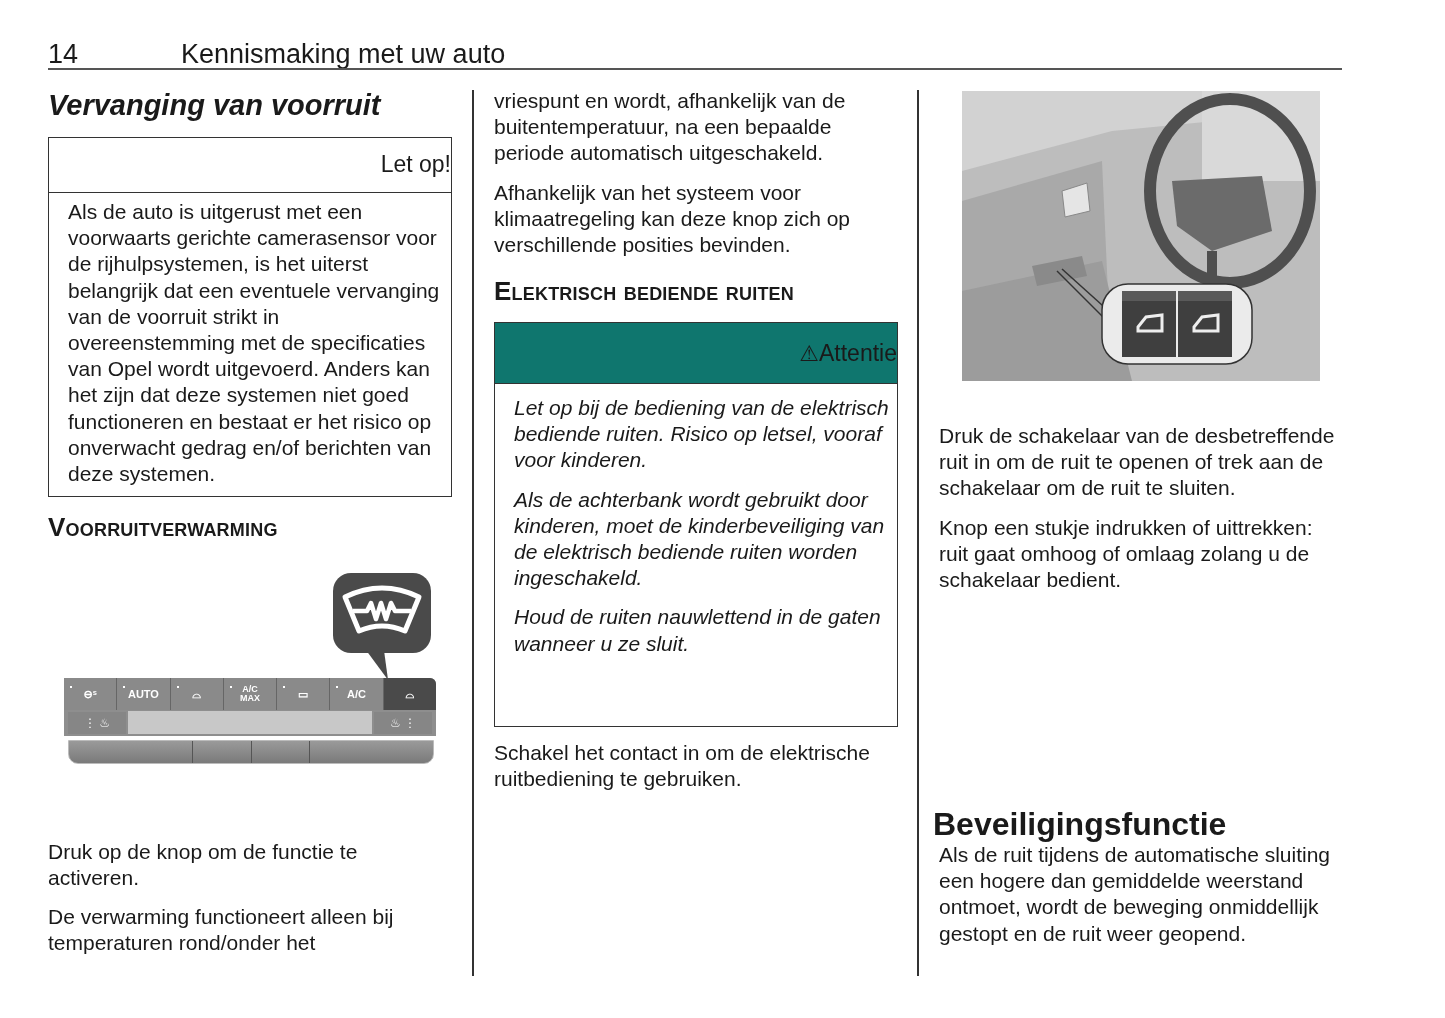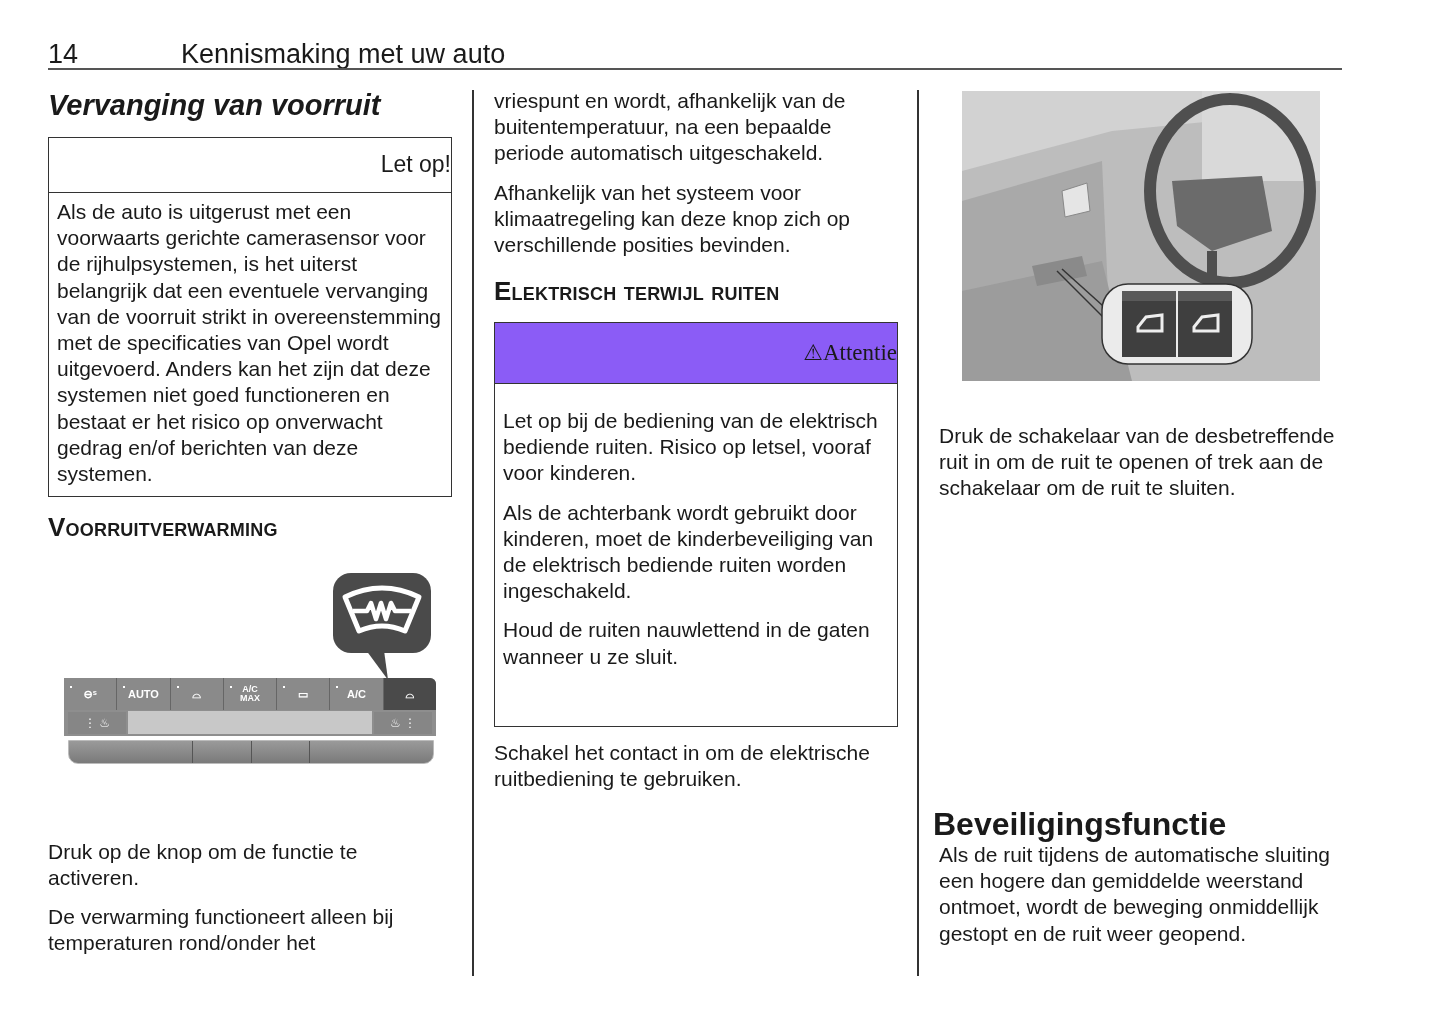--- a/index.html
+++ b/index.html
@@ -10,23 +10,23 @@
   .abs { position: absolute; }
   .page-num { left: 48px; top: 38px; font-size: 27px; line-height: 32px; }
   .page-header-title { left: 181px; top: 38px; font-size: 27px; line-height: 32px; }
   .header-rule { left: 48px; top: 68px; width: 1294px; height: 2px; background: #555; }
   .col-divider { width: 1.5px; background: #333; }
   .p { font-size: 21px; line-height: 26.2px; margin: 0; }
   .h-large { font-size: 29px; line-height: 34px; margin: 0; }
   .h-small-caps { font-size: 26px; line-height: 30px; font-variant: small-caps; margin: 0; letter-spacing: 0.2px; }
   .box { border: 1.5px solid #333; box-sizing: border-box; }
   .box-head { text-align: right; font-size: 23px; line-height: 26px; border-bottom: 1.5px solid #333; box-sizing: border-box; }
-  .box-body { padding: 6px 8px 6px 8px; }
+  .box-body { padding: 6px 8px 6px 8px; margin-left: 11px; }
   .box-body .p + .p { margin-top: 13px; }
-  .gray-head { background: #8b5cf6; font-family: Liberation Serif, serif; }
+  .gray-head { background: #0f766e; }
   .col3 .p + .p { margin-top: 13px; }
 
   
   .panel { left: 64px; top: 678px; width: 372px; height: 90px; }
   .panel-top { position: absolute; left: 0; top: 0; width: 372px; height: 32px; background: #8e8e8e; border-radius: 6px 6px 0 0; display: flex; }
   .pbtn { flex: 1; border-right: 1px solid #666; display: flex; align-items: center; justify-content: center; position: relative; font-size: 11px; font-weight: bold; color: #fff; background: #8a8a8a; }
   .pbtn:last-child { border-right: none; background: #4a4a4a; border-radius: 0 6px 0 0; }
   .pbtn .dot { position: absolute; left: 6px; top: 8px; width: 2px; height: 2px; background: #fff; }
   .panel-mid { position: absolute; left: 0; top: 32px; width: 372px; height: 26px; background: #8e8e8e; }
   .panel-screen { position: absolute; left: 64px; top: 33px; width: 244px; height: 23px; background: #c8c8c8; }
@@ -113,27 +113,27 @@
       <span style="flex:3; border-right:none;"></span>
   </div>
 </div>
 
 <p class="abs p" style="left:48px; top:839px; width:400px;">Druk op de knop om de functie te activeren.</p>
 <p class="abs p" style="left:48px; top:904px; width:400px;">De verwarming functioneert alleen bij temperaturen rond/onder het</p>
 
 <p class="abs p" style="left:494px; top:88px; width:400px;">vriespunt en wordt, afhankelijk van de buitentemperatuur, na een bepaalde periode automatisch uitgeschakeld.</p>
 <p class="abs p" style="left:494px; top:180px; width:400px;">Afhankelijk van het systeem voor klimaatregeling kan deze knop zich op verschillende posities bevinden.</p>
 
-<h2 class="abs h-small-caps" style="left:494px; top:276px;">Elektrisch terwijl ruiten</h2>
+<h2 class="abs h-small-caps" style="left:494px; top:276px;">Elektrisch bediende ruiten</h2>
 
 <div class="abs box" style="left:494px; top:322px; width:404px; height:405px;">
   <div class="box-head gray-head" style="height:61px; line-height:60px;">
     <span style="font-size:22px; font-weight:normal;">⚠</span><span>Attentie</span>
   </div>
-  <div class="box-body" style="padding-top:24px;">
+  <div class="box-body" style="padding-top:11px;font-style:italic;">
     <p class="p">Let op bij de bediening van de elektrisch bediende ruiten. Risico op letsel, vooraf voor kinderen.</p>
     <p class="p">Als de achterbank wordt gebruikt door kinderen, moet de kinderbeveiliging van de elektrisch bediende ruiten worden ingeschakeld.</p>
     <p class="p">Houd de ruiten nauwlettend in de gaten wanneer u ze sluit.</p>
   </div>
 </div>
 
 <p class="abs p" style="left:494px; top:740px; width:404px;">Schakel het contact in om de elektrische ruitbediening te gebruiken.</p>
 
 <div class="abs car-img">
   <svg width="358" height="290" viewBox="0 0 358 290">
@@ -154,16 +154,17 @@
     <rect x="216" y="200" width="54" height="66" fill="#3f3f3f"></rect>
     <rect x="160" y="200" width="54" height="10" fill="#5a5a5a"></rect>
     <rect x="216" y="200" width="54" height="10" fill="#5a5a5a"></rect>
     <path d="M176 236 L184 226 L200 224 L200 240 L176 240 Z" fill="none" stroke="#eee" stroke-width="3"></path>
     <path d="M232 236 L240 226 L256 224 L256 240 L232 240 Z" fill="none" stroke="#eee" stroke-width="3"></path>
   </svg>
 </div>
 
 <div class="abs col3" style="left:939px; top:423px; width:400px;">
   <p class="p">Druk de schakelaar van de desbetreffende ruit in om de ruit te openen of trek aan de schakelaar om de ruit te sluiten.</p>
+  <p class="p">Knop een stukje indrukken of uittrekken: ruit gaat omhoog of omlaag zolang u de schakelaar bedient.</p>
 </div>
 
 <h2 class="abs h-large" style="left:933px; top:807px; font-size:32px;">Beveiligingsfunctie</h2>
 <p class="abs p" style="left:939px; top:842px; width:400px;">Als de ruit tijdens de automatische sluiting een hogere dan gemiddelde weerstand ontmoet, wordt de beweging onmiddellijk gestopt en de ruit weer geopend.</p>
 
 </body></html>

